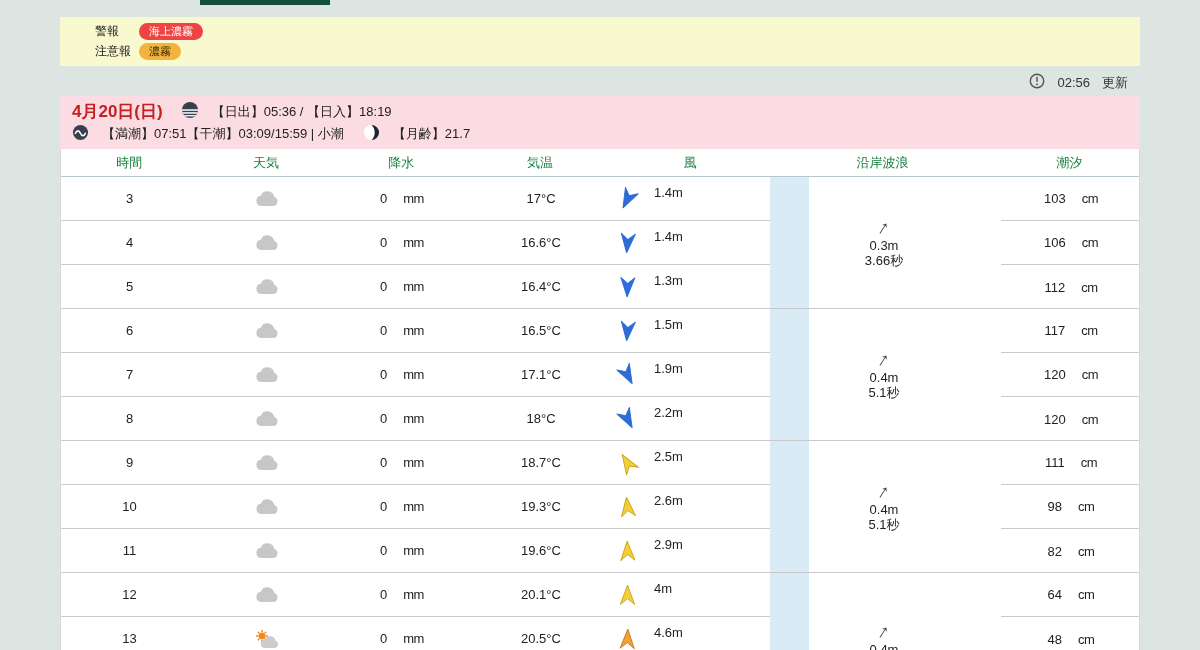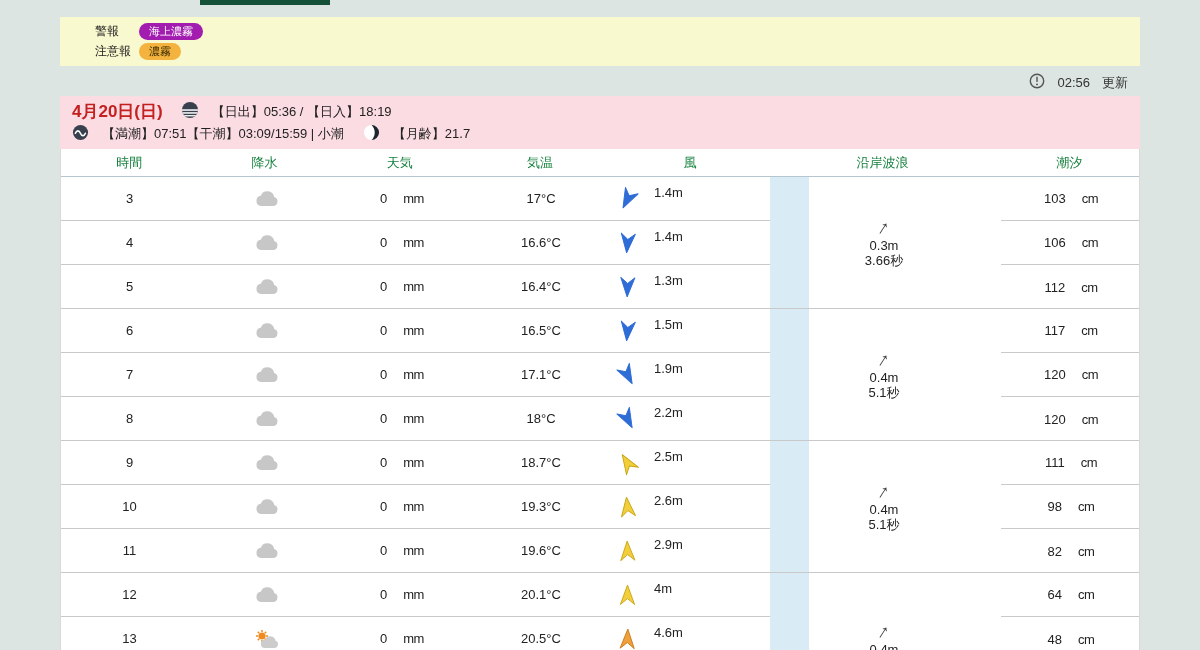--- a/index.html
+++ b/index.html
@@ -9,21 +9,21 @@
     font-family:"Liberation Sans","DejaVu Sans",sans-serif;
   }
   .top-tab{position:absolute;left:200px;top:0;width:130px;height:5px;background:#155138}
 
   
   .alert-banner{position:absolute;left:60px;top:17px;width:1080px;height:49px;
     background:#f9f9cf;box-sizing:border-box;padding:5px 0 0 35px}
   .alert-line{display:flex;align-items:center;height:19px;font-size:12px;margin-bottom:1px}
   .alert-label{width:44px}
   .badge{border-radius:9px;font-size:11px;padding:2px 10px;line-height:1.2;display:inline-block}
-  .badge-warning{background:#a21caf;color:#fff}
+  .badge-warning{background:#ef4444;color:#fff}
   .badge-advisory{background:#f3b33e;color:#3a2a00}
 
   
   .update-row{position:absolute;top:73px;right:72px;display:flex;align-items:center;gap:12px;
     font-size:13px;color:#333}
 
   
   .date-header{position:absolute;left:60px;top:96px;width:1080px;height:53px;
     background:#fbdce3;box-sizing:border-box;padding:4px 0 0 12px}
   .dh-line{display:flex;align-items:center;gap:13px;font-size:13px;height:23px}
@@ -122,22 +122,22 @@
         <path d="M9,1 a8,8 0 0 1 0,16 a11,11 0 0 0 3.4,-8 a11,11 0 0 0 -3.4,-8 Z" fill="#20242e"></path>
       </svg>
     </span>
     <span>【月齢】21.7</span>
   </div>
 </div>
 
 <div class="table-wrap">
   <div class="thead">
     <div class="th w-time">時間</div>
+    <div class="th w-weather">天気</div>
     <div class="th w-precip">降水</div>
-    <div class="th w-weather">天気</div>
     <div class="th w-temp">気温</div>
     <div class="th w-wind">風</div>
     <div class="th w-strip"></div>
     <div class="th w-wave th-wave">沿岸波浪</div>
     <div class="th w-tide">潮汐</div>
   </div>
   <div class="tbody">
     <div class="main-rows">
         <div class="mrow">
           <div class="cell w-time">3</div>

